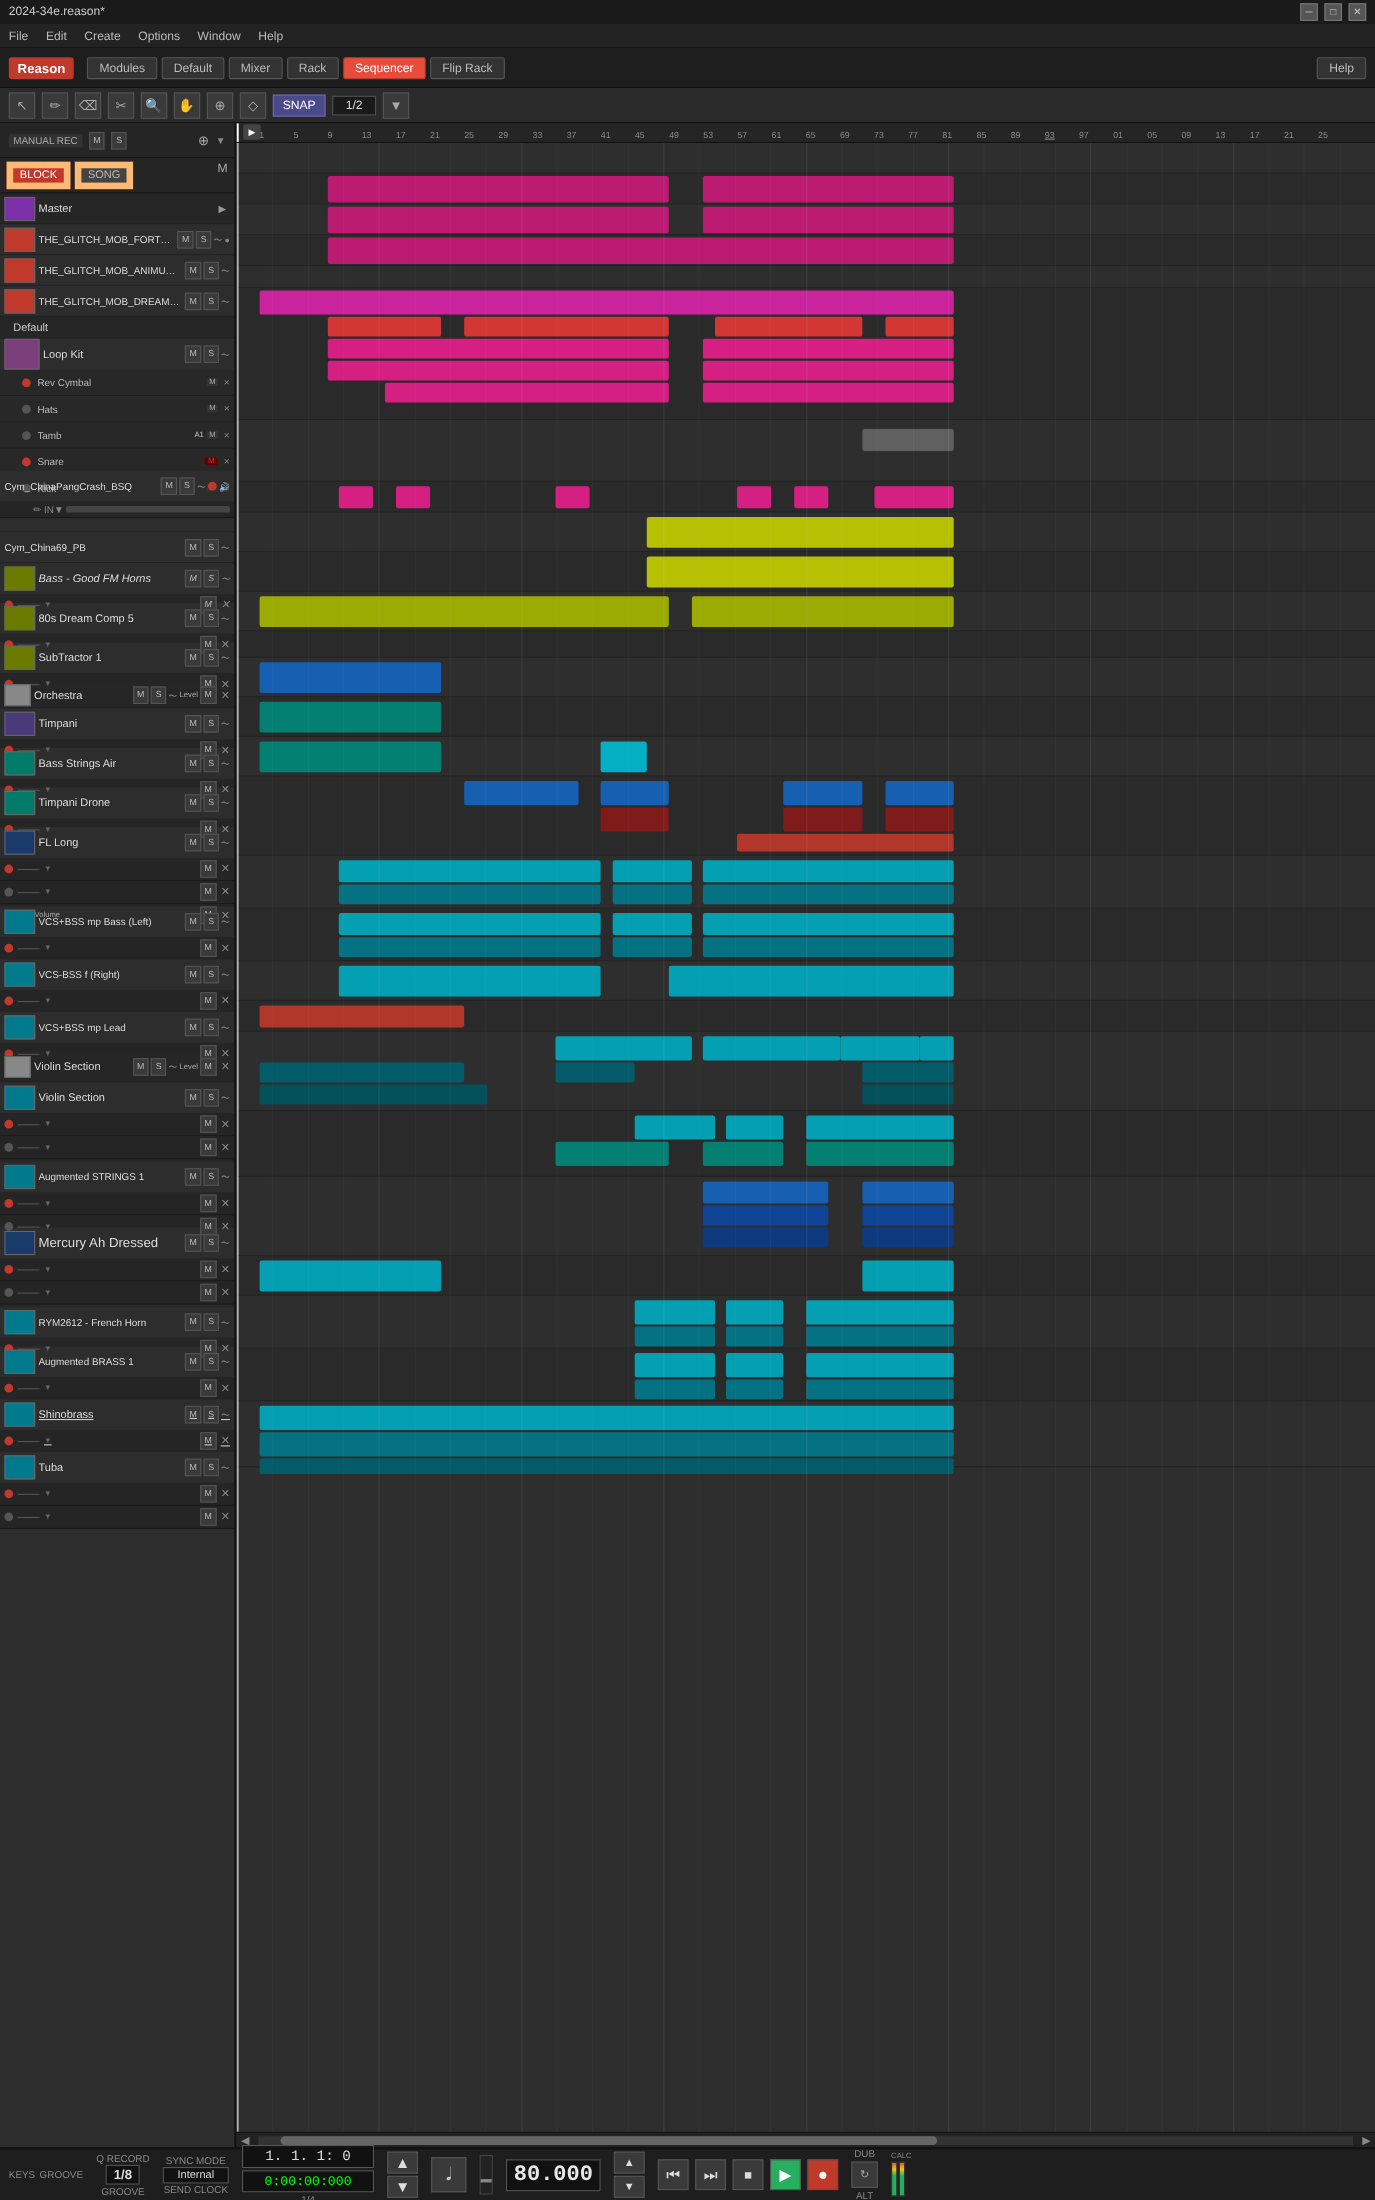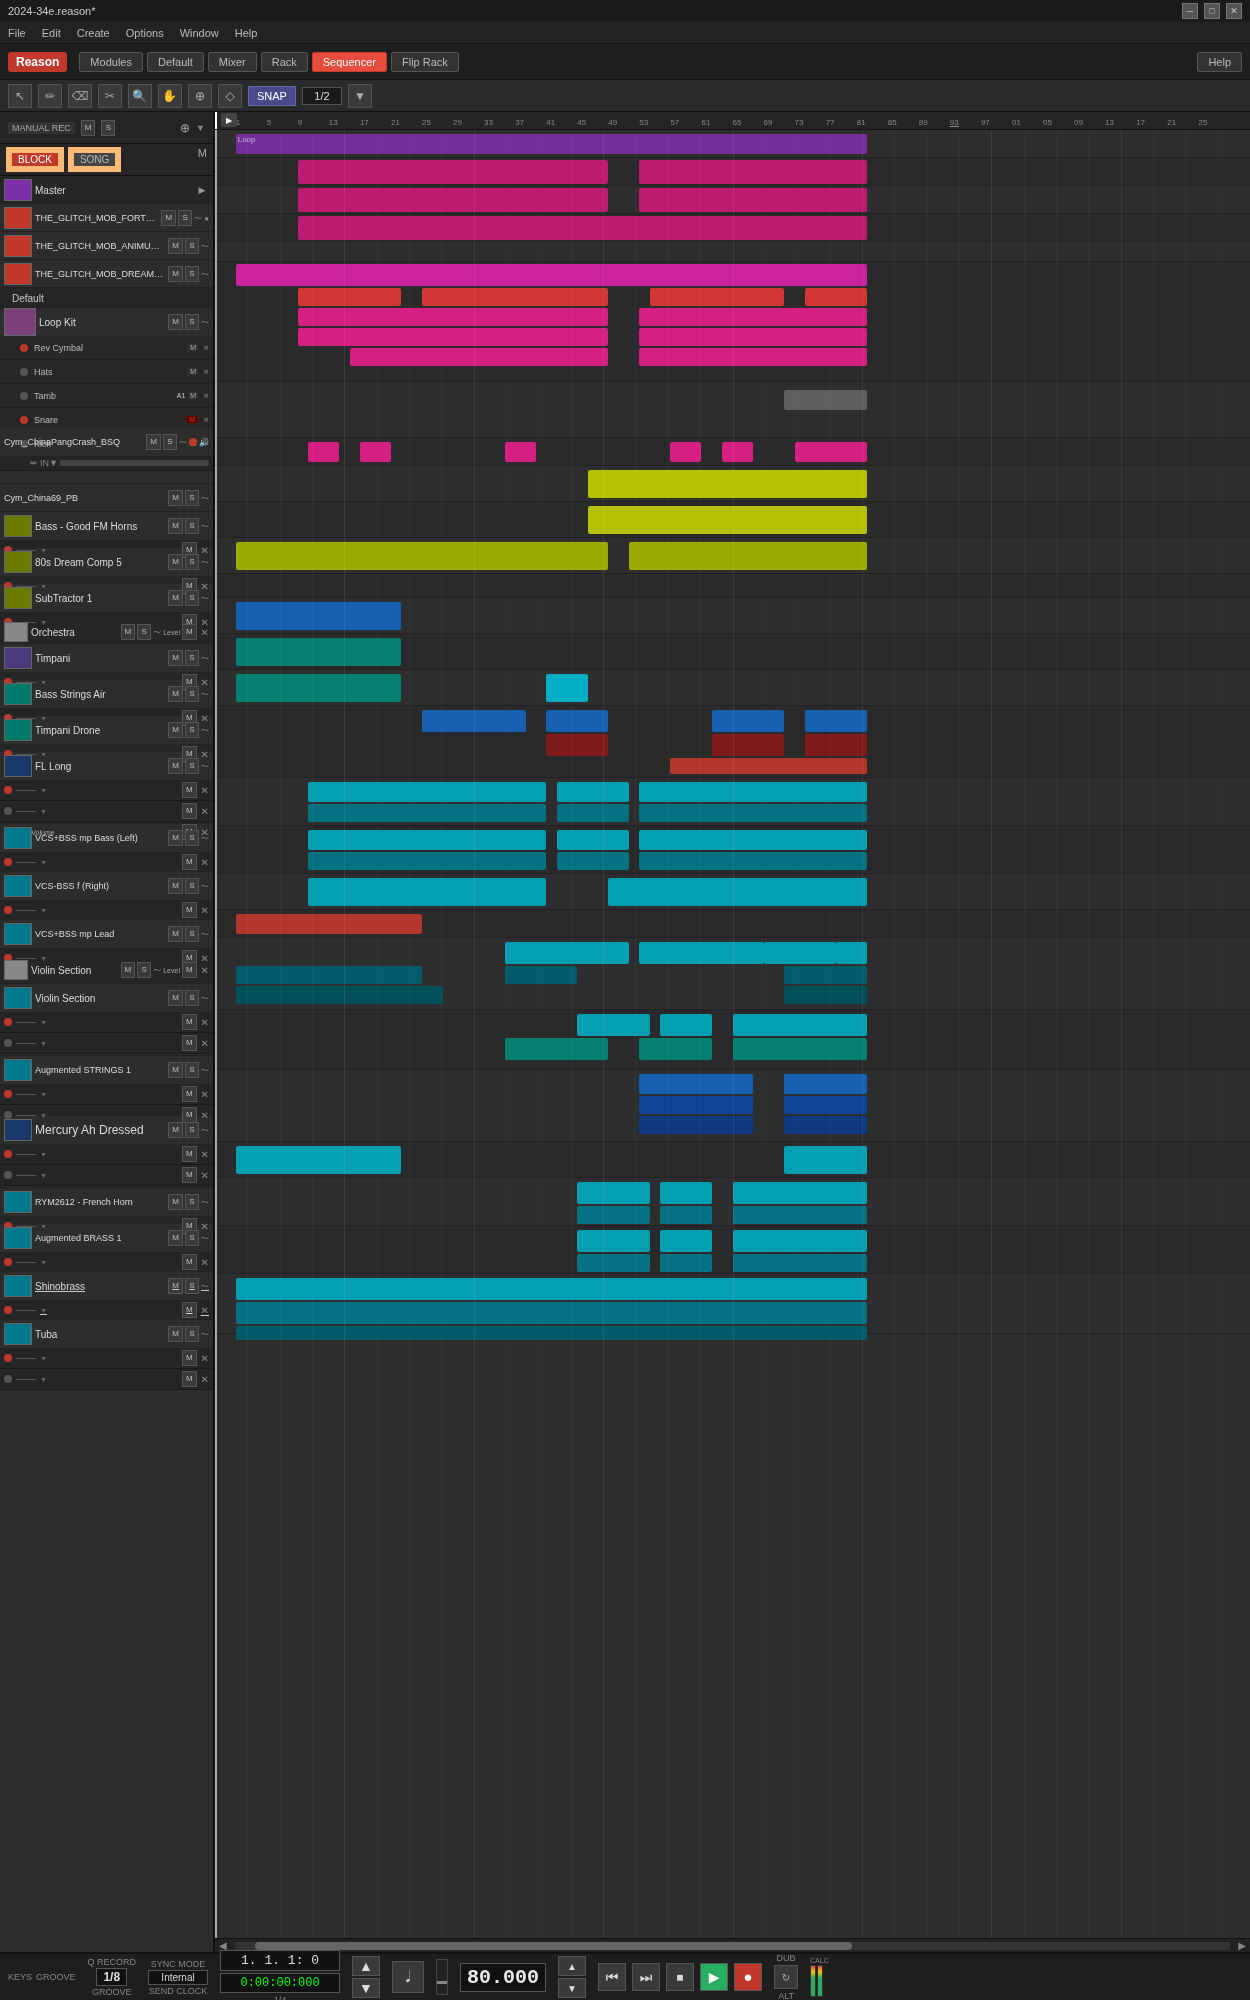--- a/index.html
+++ b/index.html
@@ -518,21 +518,21 @@
       <div class="track-main">
         <span class="track-name" style="font-size:9px;">Cym_China69_PB</span>
         <div class="track-controls">
           <span class="m-btn">M</span>
           <span class="m-btn">S</span>
           <span style="font-size:8px;color:#888;">〜</span>
         </div>
       </div>
     </div>
 
-    <div class="track-row" style="height:36px;">
+    <div class="track-row" style="height:36px;font-style:italic;">
       <div class="track-main">
         <div class="track-thumb" style="background:#6a7b00;width:28px;"></div>
         <span class="track-name">Bass - Good FM Horns</span>
         <div class="track-controls">
           <span class="m-btn">M</span>
           <span class="m-btn">S</span>
           <span style="font-size:8px;color:#888;">〜</span>
         </div>
       </div>
       <div class="inline-controls">
@@ -1010,21 +1010,20 @@
         <div style="position: absolute; left: 0px; right: 0px; top: 696px; height: 48px; background: rgb(42, 42, 42); border-bottom: 1px solid rgb(34, 34, 34);"></div>
         <div style="position: absolute; left: 0px; right: 0px; top: 744px; height: 36px; background: rgb(46, 46, 46); border-bottom: 1px solid rgb(34, 34, 34);"></div>
         <div style="position: absolute; left: 0px; right: 0px; top: 780px; height: 28px; background: rgb(42, 42, 42); border-bottom: 1px solid rgb(34, 34, 34);"></div>
         <div style="position: absolute; left: 0px; right: 0px; top: 808px; height: 72px; background: rgb(46, 46, 46); border-bottom: 1px solid rgb(34, 34, 34);"></div>
         <div style="position: absolute; left: 0px; right: 0px; top: 880px; height: 60px; background: rgb(42, 42, 42); border-bottom: 1px solid rgb(34, 34, 34);"></div>
         <div style="position: absolute; left: 0px; right: 0px; top: 940px; height: 72px; background: rgb(46, 46, 46); border-bottom: 1px solid rgb(34, 34, 34);"></div>
         <div style="position: absolute; left: 0px; right: 0px; top: 1012px; height: 36px; background: rgb(42, 42, 42); border-bottom: 1px solid rgb(34, 34, 34);"></div>
         <div style="position: absolute; left: 0px; right: 0px; top: 1048px; height: 48px; background: rgb(46, 46, 46); border-bottom: 1px solid rgb(34, 34, 34);"></div>
         <div style="position: absolute; left: 0px; right: 0px; top: 1096px; height: 48px; background: rgb(42, 42, 42); border-bottom: 1px solid rgb(34, 34, 34);"></div>
         <div style="position: absolute; left: 0px; right: 0px; top: 1144px; height: 60px; background: rgb(46, 46, 46); border-bottom: 1px solid rgb(34, 34, 34);"></div>
-        <div style="position: absolute; left: 20.7px; top: 4px; width: 631.35px; height: 20px; background: rgb(123, 47, 168); border-radius: 2px; overflow: hidden; font-size: 8px; color: rgba(255, 255, 255, 0.7); padding: 1px 2px; opacity: 0.9;">Loop</div>
         <div style="position: absolute; left: 82.8px; top: 30px; width: 310.5px; height: 24px; background: rgb(204, 26, 122); border-radius: 2px; overflow: hidden; font-size: 8px; color: rgba(255, 255, 255, 0.7); padding: 1px 2px; opacity: 0.9;"></div>
         <div style="position: absolute; left: 424.35px; top: 30px; width: 227.7px; height: 24px; background: rgb(204, 26, 122); border-radius: 2px; overflow: hidden; font-size: 8px; color: rgba(255, 255, 255, 0.7); padding: 1px 2px; opacity: 0.9;"></div>
         <div style="position: absolute; left: 82.8px; top: 58px; width: 310.5px; height: 24px; background: rgb(204, 26, 122); border-radius: 2px; overflow: hidden; font-size: 8px; color: rgba(255, 255, 255, 0.7); padding: 1px 2px; opacity: 0.9;"></div>
         <div style="position: absolute; left: 424.35px; top: 58px; width: 227.7px; height: 24px; background: rgb(204, 26, 122); border-radius: 2px; overflow: hidden; font-size: 8px; color: rgba(255, 255, 255, 0.7); padding: 1px 2px; opacity: 0.9;"></div>
         <div style="position: absolute; left: 82.8px; top: 86px; width: 569.25px; height: 24px; background: rgb(204, 26, 122); border-radius: 2px; overflow: hidden; font-size: 8px; color: rgba(255, 255, 255, 0.7); padding: 1px 2px; opacity: 0.9;"></div>
         <div style="position: absolute; left: 20.7px; top: 134px; width: 631.35px; height: 22px; background: rgb(221, 34, 170); border-radius: 2px; overflow: hidden; font-size: 8px; color: rgba(255, 255, 255, 0.7); padding: 1px 2px; opacity: 0.9;"></div>
         <div style="position: absolute; left: 82.8px; top: 158px; width: 103.5px; height: 18px; background: rgb(229, 57, 53); border-radius: 2px; overflow: hidden; font-size: 8px; color: rgba(255, 255, 255, 0.7); padding: 1px 2px; opacity: 0.9;"></div>
         <div style="position: absolute; left: 207px; top: 158px; width: 186.3px; height: 18px; background: rgb(229, 57, 53); border-radius: 2px; overflow: hidden; font-size: 8px; color: rgba(255, 255, 255, 0.7); padding: 1px 2px; opacity: 0.9;"></div>
         <div style="position: absolute; left: 434.7px; top: 158px; width: 134.55px; height: 18px; background: rgb(229, 57, 53); border-radius: 2px; overflow: hidden; font-size: 8px; color: rgba(255, 255, 255, 0.7); padding: 1px 2px; opacity: 0.9;"></div>
         <div style="position: absolute; left: 589.95px; top: 158px; width: 62.1px; height: 18px; background: rgb(229, 57, 53); border-radius: 2px; overflow: hidden; font-size: 8px; color: rgba(255, 255, 255, 0.7); padding: 1px 2px; opacity: 0.9;"></div>

